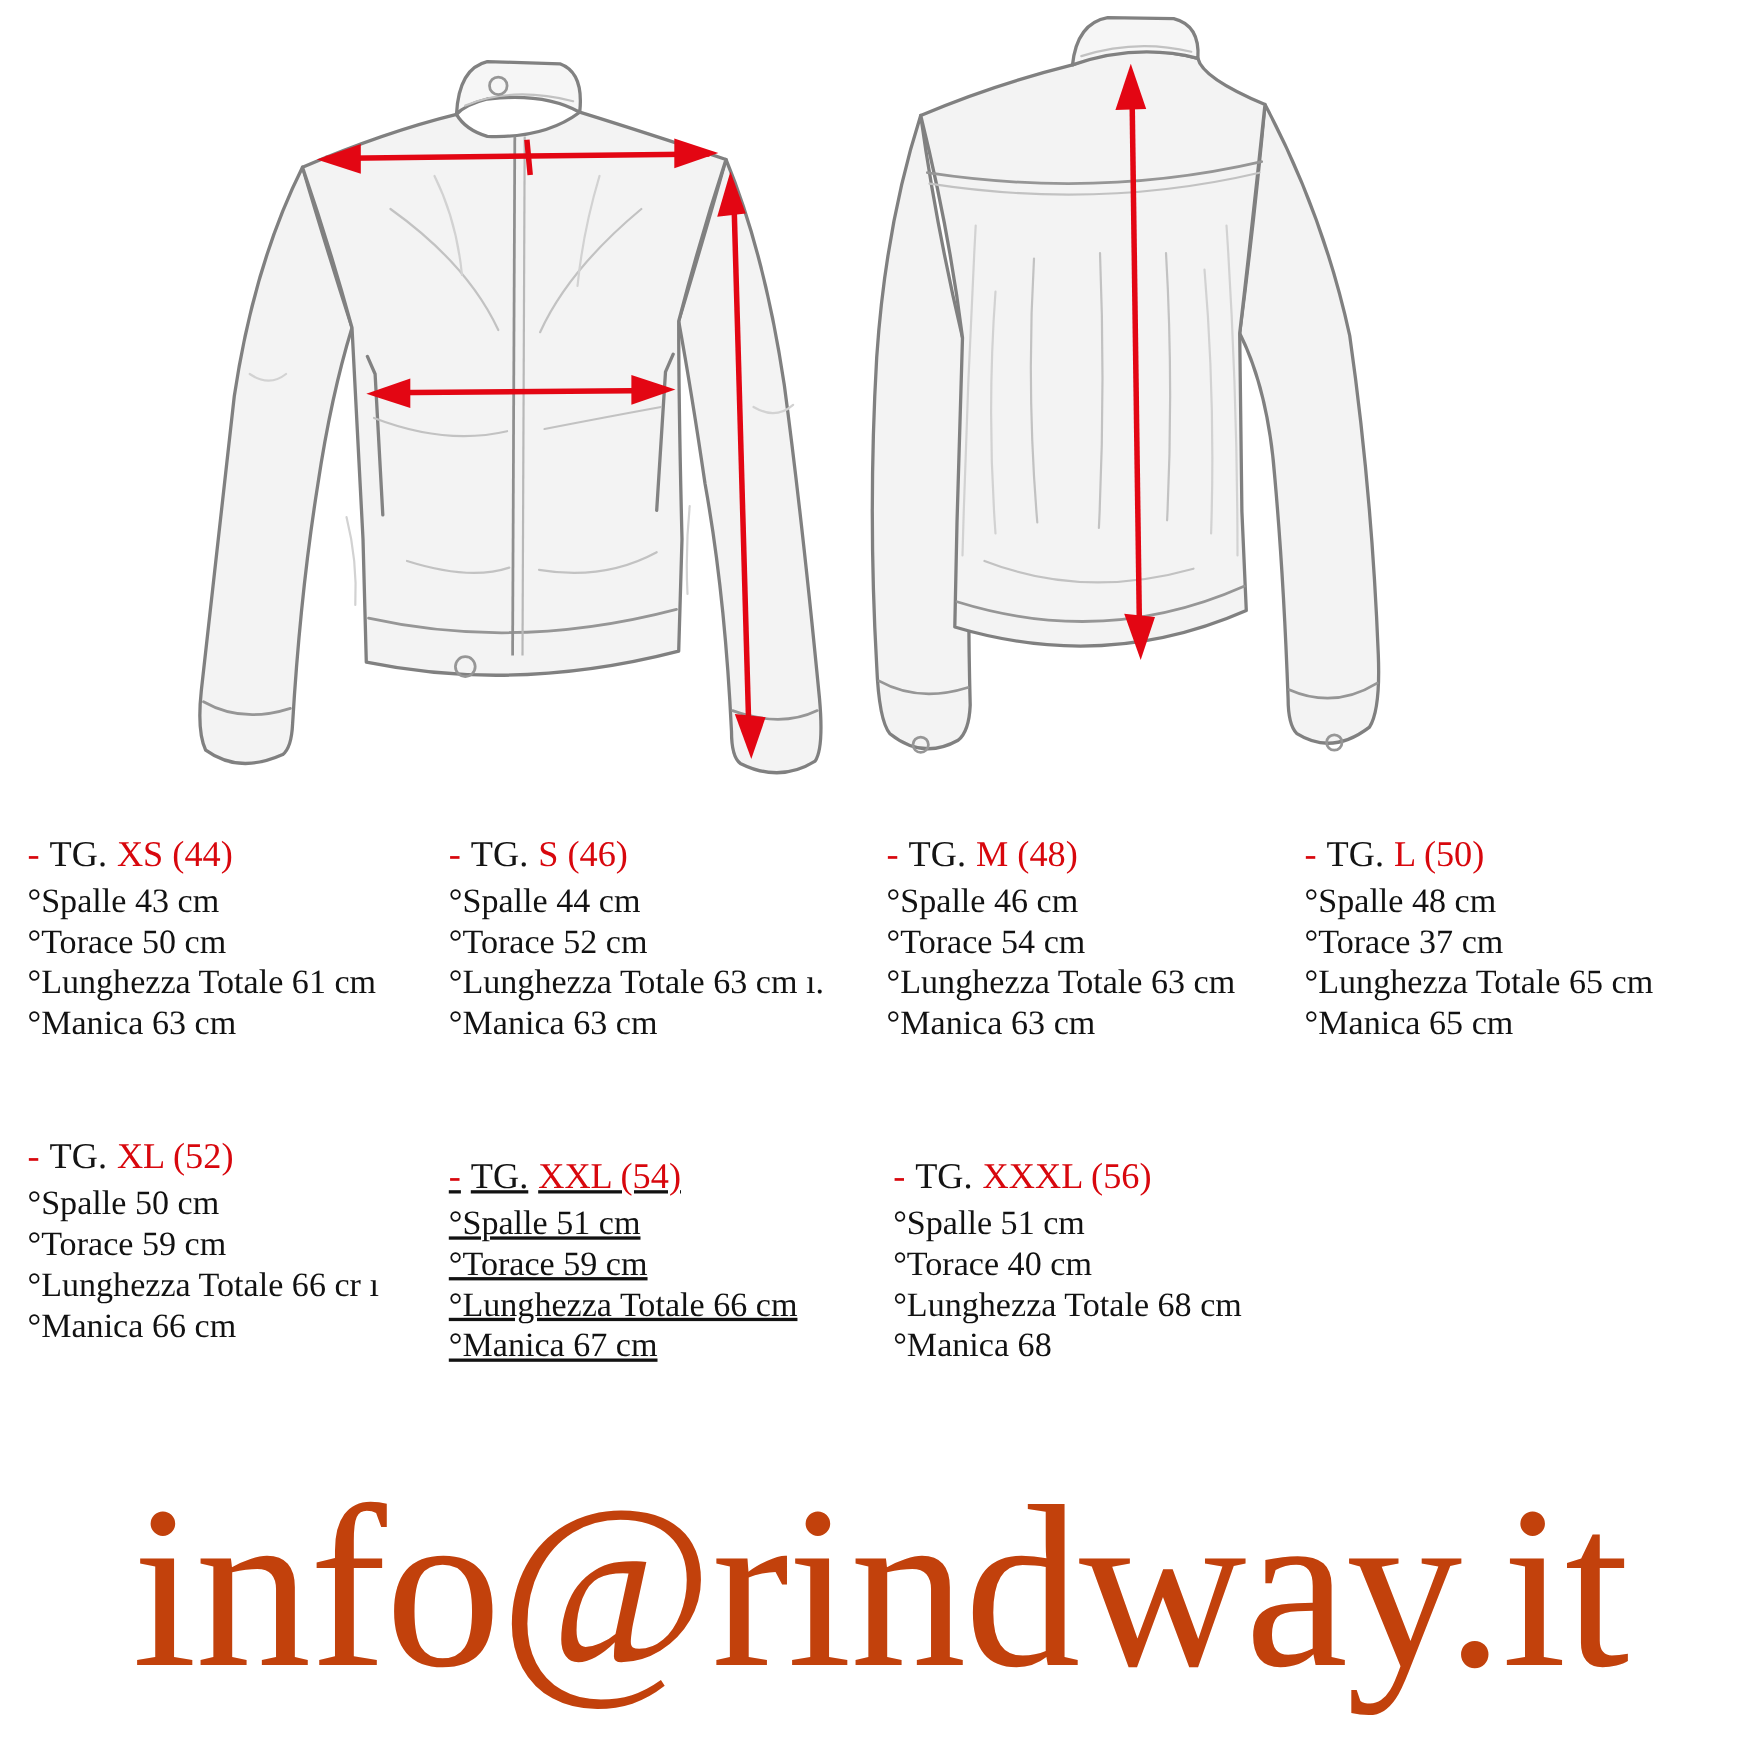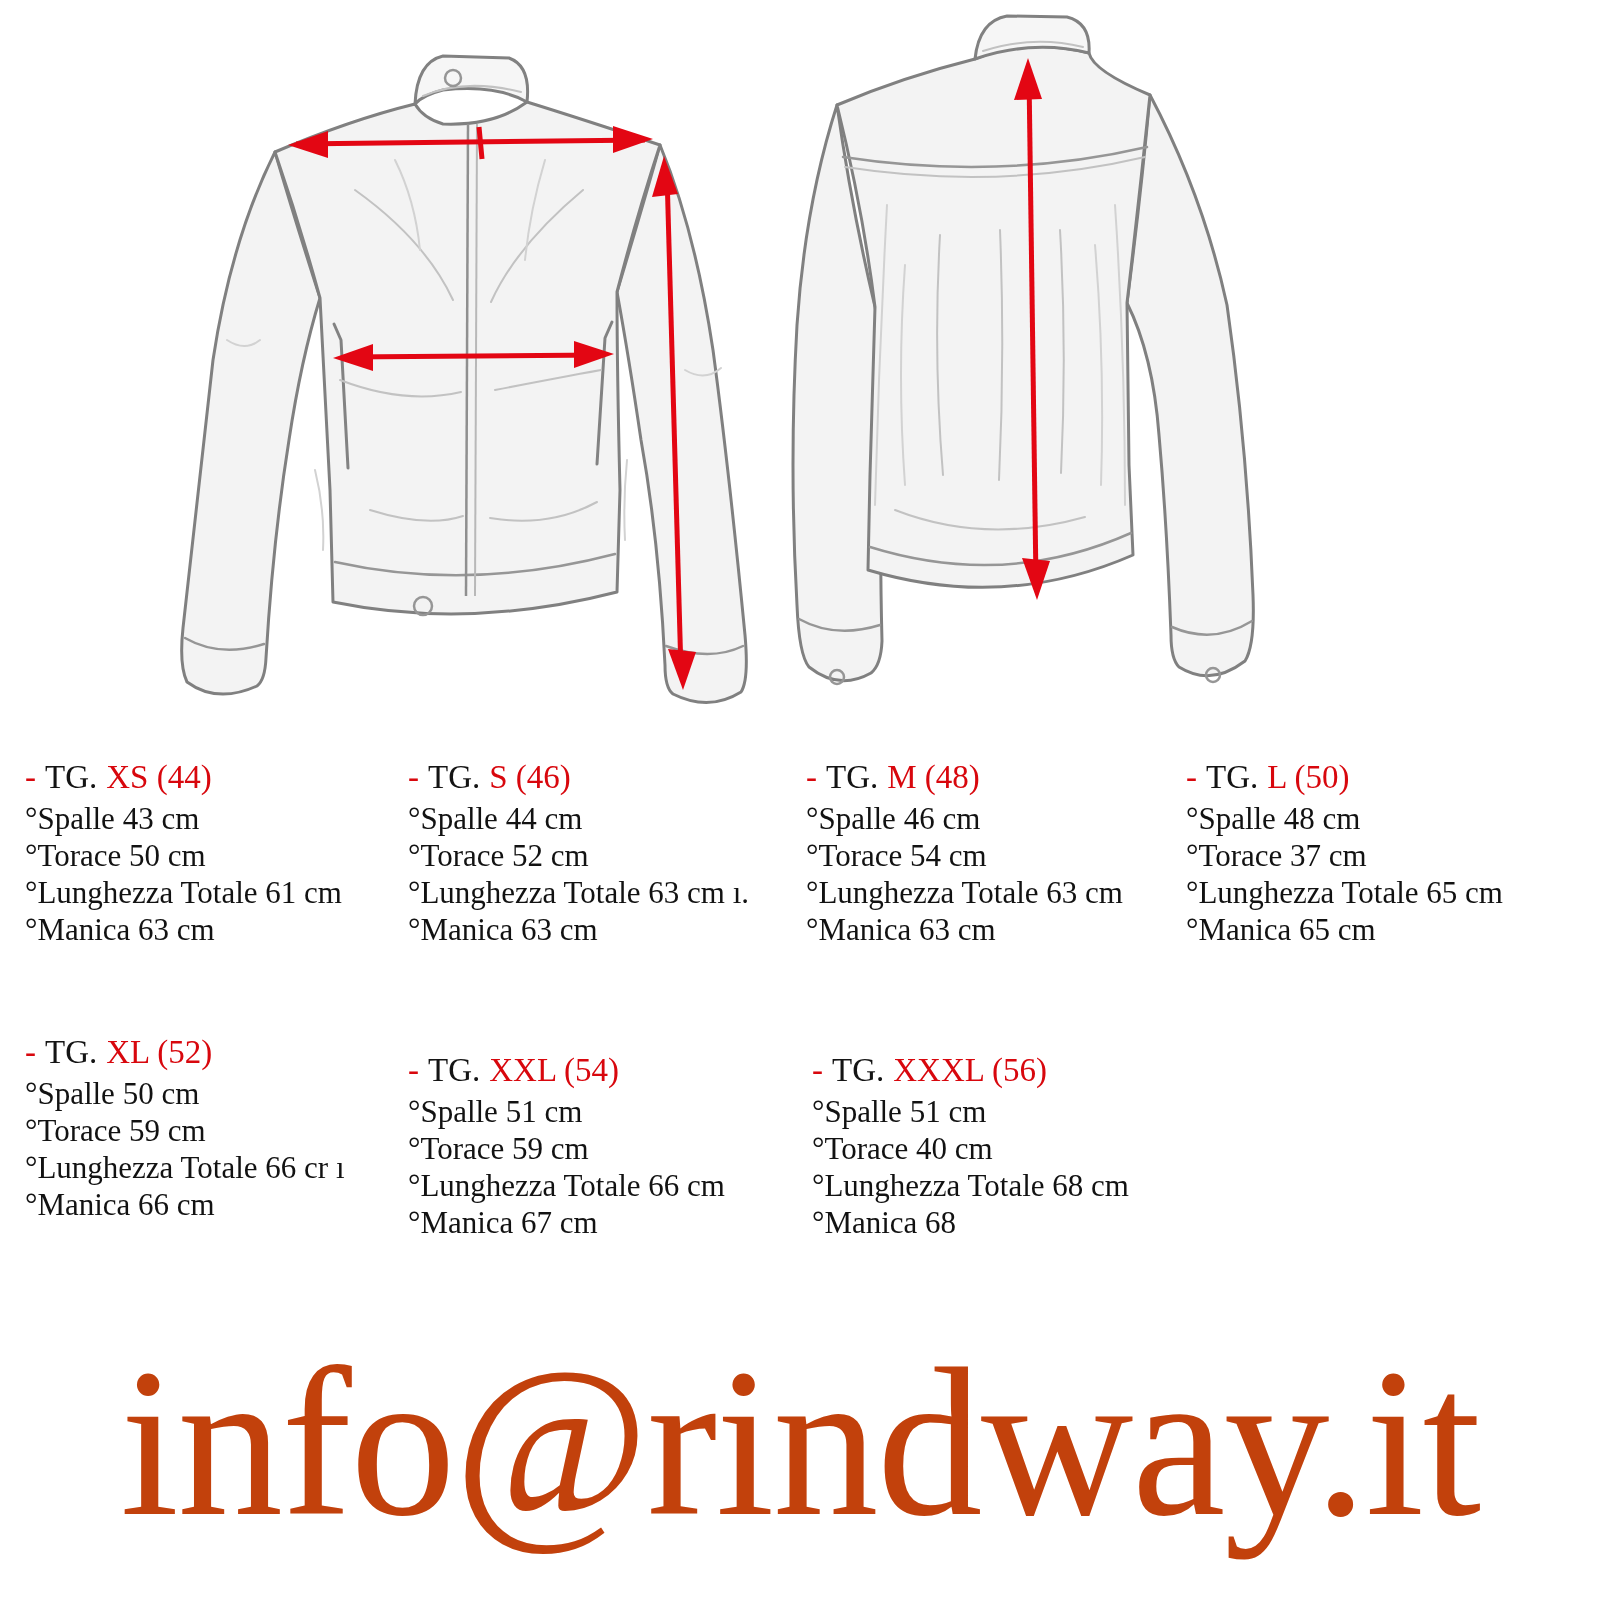--- a/index.html
+++ b/index.html
@@ -20,21 +20,21 @@
   .t-dash{color:#d8070d;margin-right:9px;}
   .t-tg{color:#141414;margin-right:9px;}
   .t-size{color:#d8070d;}
   .size-line{font-size:31px;line-height:37px;white-space:nowrap;color:#121212;}
 
   .c-xs  {left:25px;  top:757px;}
   .c-s   {left:408px; top:757px;}
   .c-m   {left:806px; top:757px;}
   .c-l   {left:1186px;top:757px;}
   .c-xl  {left:25px;  top:988px;margin-top:44px;}
-  .c-xxl {left:408px; top:1050px;}
+  .c-xxl {left:408px; top:1050px;text-decoration:underline;}
   .c-xxxl{left:812px; top:1050px;}
 
   .email{
     position:absolute;left:0;right:0;top:1338px;
     text-align:center;
     font-size:211px;line-height:1;
     letter-spacing:-1.5px;
     color:#c2410c;
     white-space:nowrap;
   }

